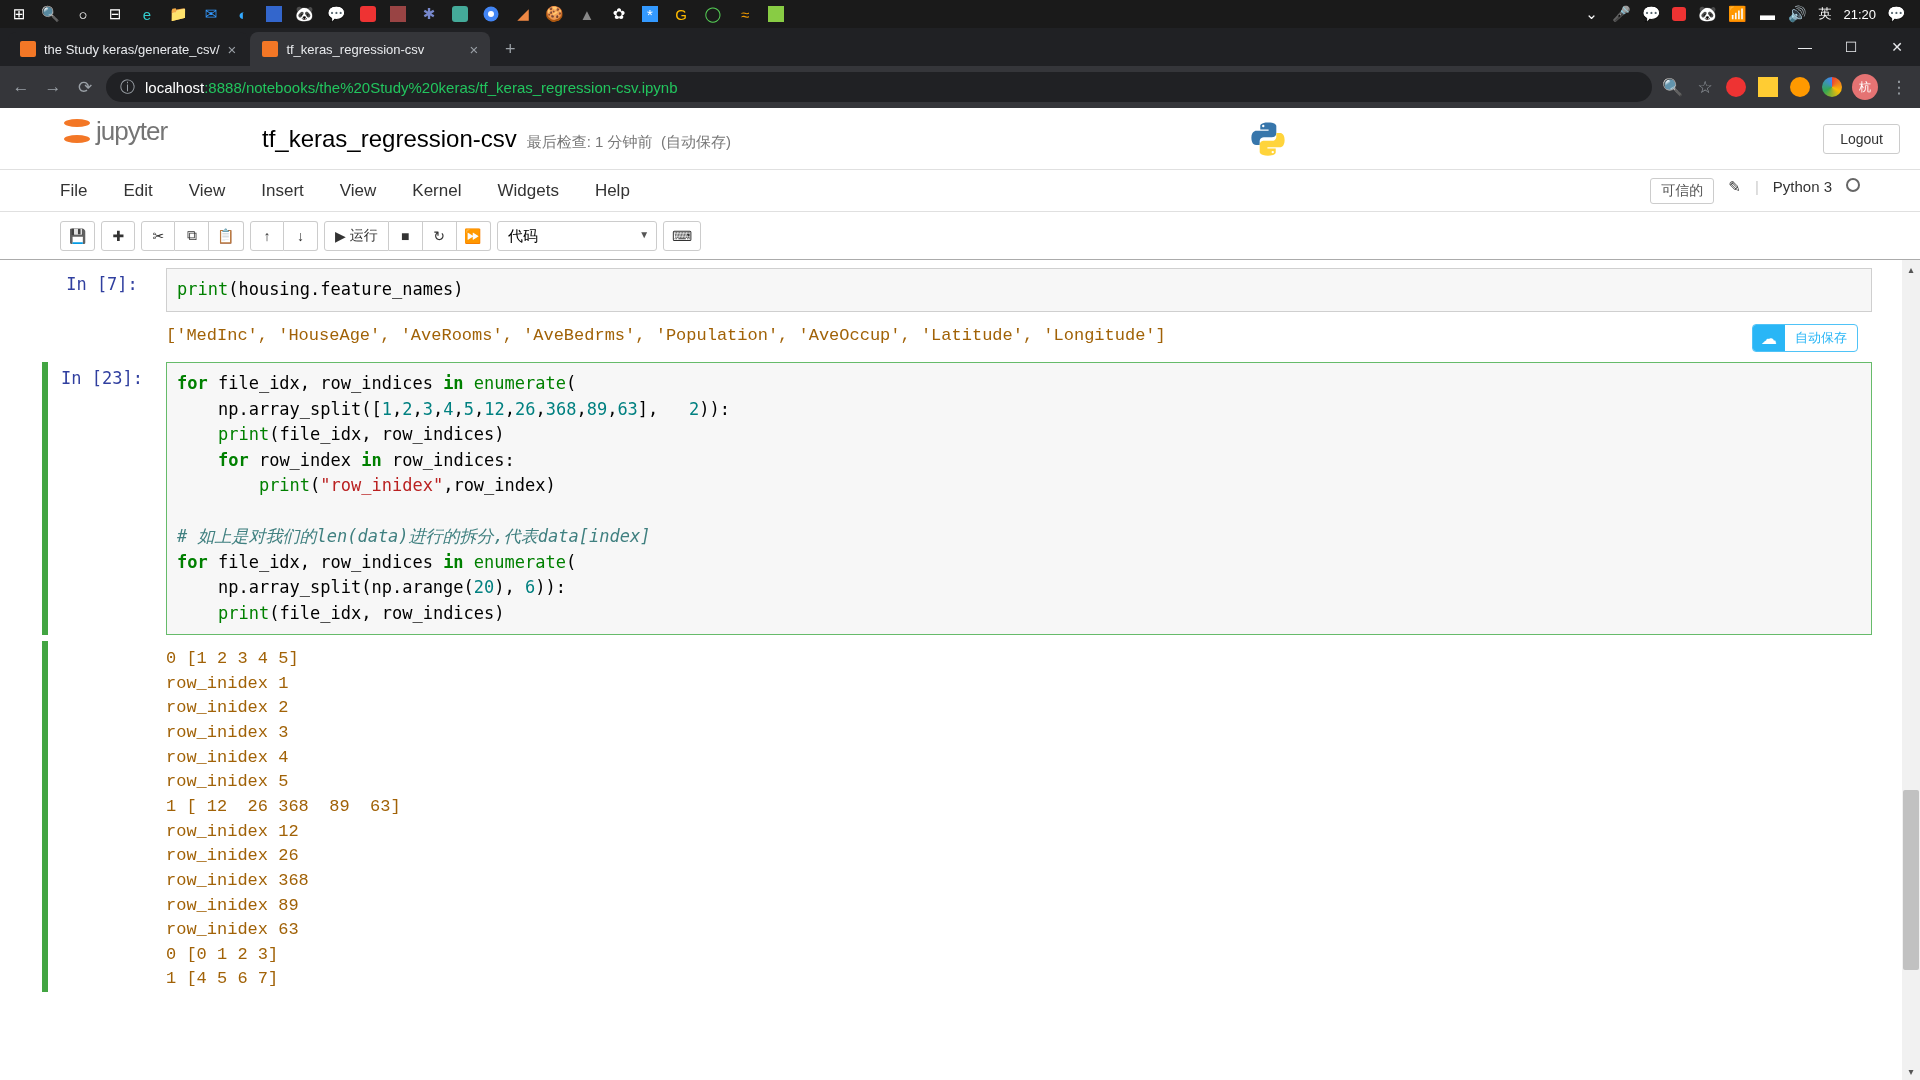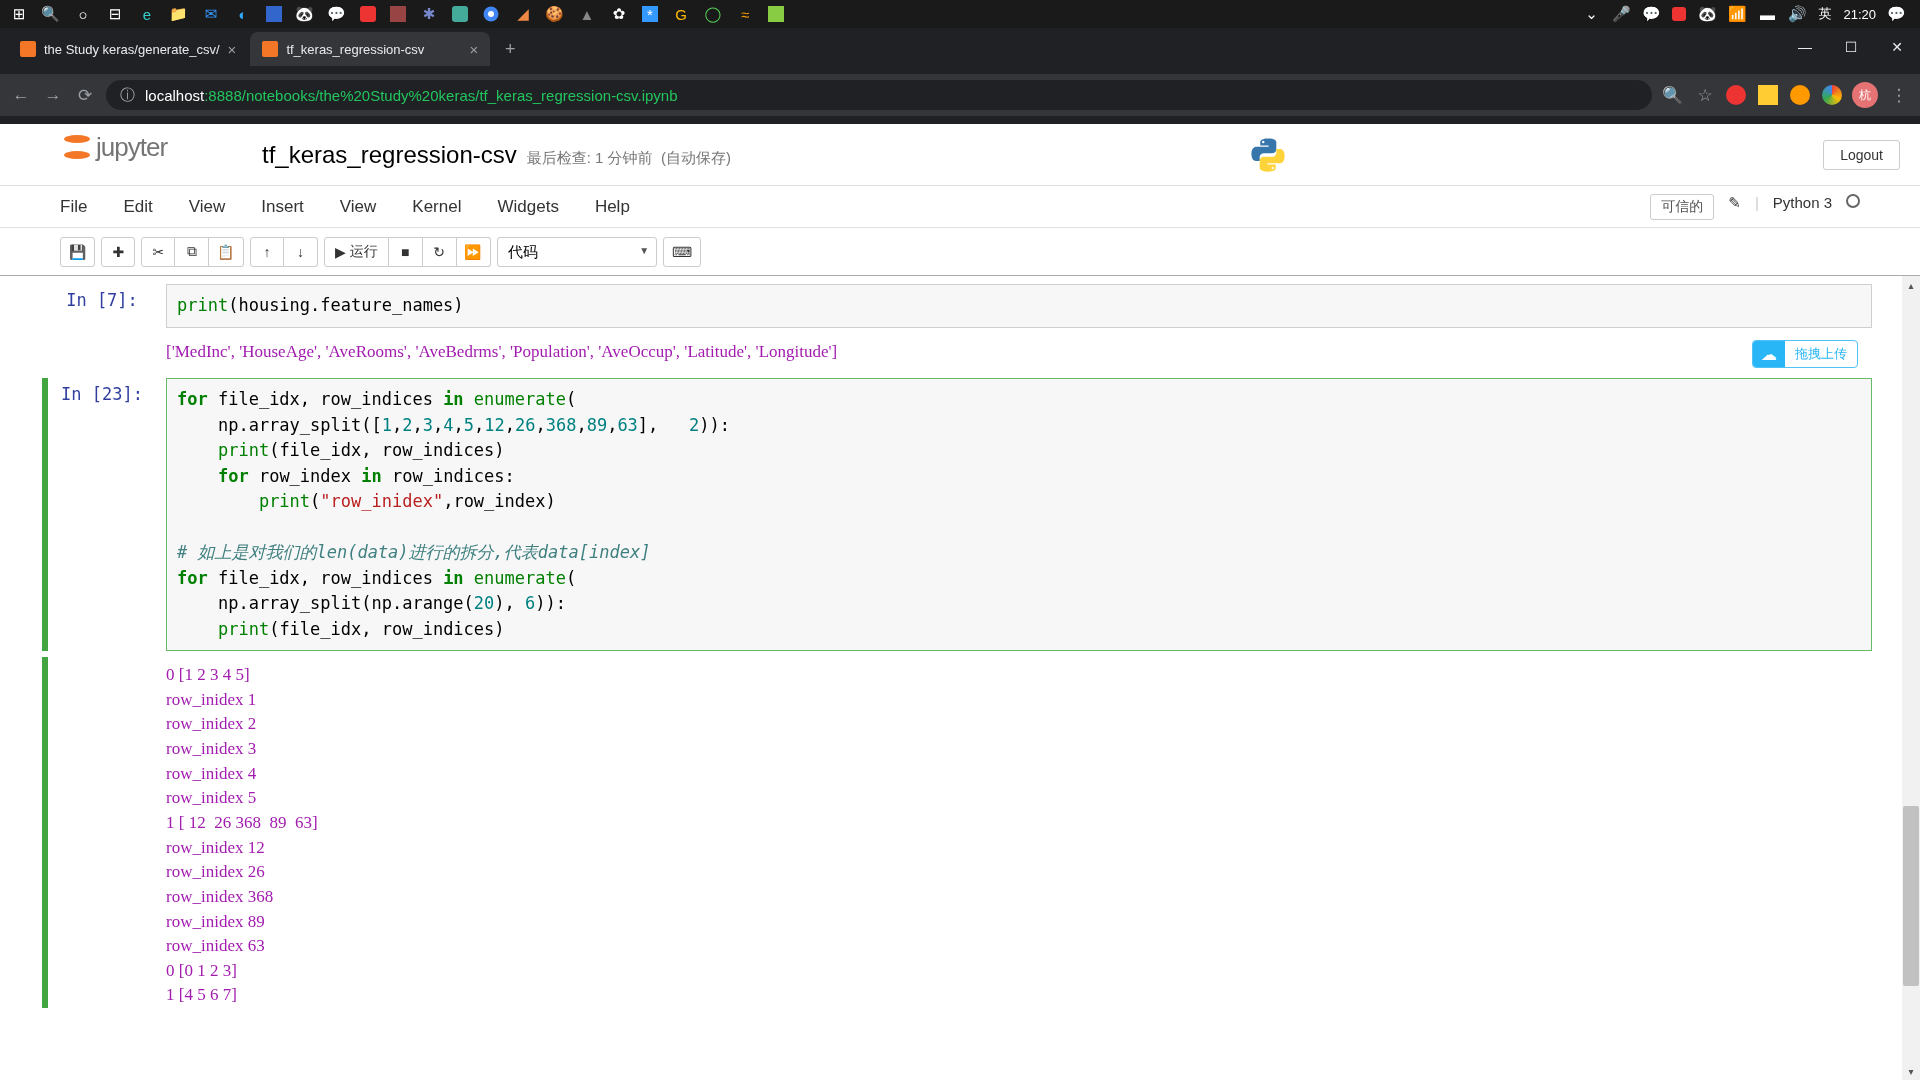--- a/index.html
+++ b/index.html
@@ -5,21 +5,21 @@
 * { margin: 0; padding: 0; box-sizing: border-box; }
 body { font-family: "Segoe UI", Arial, sans-serif; background: #000; width: 1920px; height: 1080px; overflow: hidden; position: relative; }
 
 
 .taskbar { height: 28px; background: #1a1a1a; display: flex; align-items: center; padding: 0 4px; color: #fff; font-size: 13px; }
 .taskbar-left { display: flex; gap: 14px; align-items: center; flex: 1; padding-left: 6px; }
 .taskbar-right { display: flex; gap: 12px; align-items: center; padding-right: 10px; }
 .tb-icon { width: 18px; height: 18px; display: inline-flex; align-items: center; justify-content: center; font-size: 15px; }
 
 
-.chrome { background: #202124; height: calc(100% - 28px); display: flex; flex-direction: column; gap: 8px; }
+.chrome { background: #202124; height: calc(100% - 28px); display: flex; flex-direction: column; }
 .tabstrip { height: 38px; background: #202124; display: flex; align-items: flex-end; padding-left: 8px; }
 .tab { height: 34px; background: #35363a; color: #e8eaed; display: flex; align-items: center; padding: 0 12px; border-radius: 8px 8px 0 0; margin-right: 2px; min-width: 240px; font-size: 13px; gap: 8px; position: relative; }
 .tab.inactive { background: #202124; }
 .tab .favicon { width: 16px; height: 16px; background: #f37726; border-radius: 2px; }
 .tab .close { margin-left: auto; font-size: 15px; color: #9aa0a6; }
 .newtab { width: 28px; height: 28px; color: #9aa0a6; display: flex; align-items: center; justify-content: center; font-size: 18px; margin-left: 4px; margin-bottom: 3px; }
 .winctrl { margin-left: auto; display: flex; color: #e8eaed; }
 .winctrl span { width: 46px; height: 38px; display: flex; align-items: center; justify-content: center; font-size: 14px; }
 
 .addrbar { height: 42px; background: #35363a; display: flex; align-items: center; padding: 0 10px; gap: 10px; }
@@ -64,21 +64,21 @@
 
 
 .notebook { padding: 8px 48px 0 48px; background: #fff; height: calc(100% - 152px); overflow: hidden; position: relative; }
 .cell { display: flex; margin-bottom: 6px; }
 .prompt { width: 118px; text-align: right; padding: 6px 10px 0 0; font-family: "Consolas", monospace; font-size: 17px; color: #303f9f; flex-shrink: 0; }
 .prompt.in { color: #303f9f; text-align: center; }
 .cell-body { flex: 1; }
 .input-area { border: 1px solid #cfcfcf; background: #f7f7f7; padding: 8px 10px; font-family: "Consolas", monospace; font-size: 17px; line-height: 1.5; white-space: pre; color: #000; }
 .cell.selected { border-left: 6px solid #42a542; margin-left: -6px; background: #fff; }
 .cell.selected .input-area { border-color: #66bb6a; }
-.output-area { font-family: Liberation Serif, serif; font-size: 17px; line-height: 1.45; white-space: pre; color: #a21caf; padding: 6px 0 0 0; }
+.output-area { font-family: Liberation Mono, monospace; font-size: 17px; line-height: 1.45; white-space: pre; color: #a16207; padding: 6px 0 0 0; }
 
 
 .kw { color: #008000; font-weight: bold; }
 .bn { color: #008000; }
 .num { color: #008080; }
 .str { color: #ba2121; }
 .com { color: #408080; font-style: italic; }
 
 
 .upload-badge { position: absolute; right: 62px; top: 64px; background: #fff; border: 1px solid #4fc3f7; border-radius: 4px; display: flex; align-items: center; height: 28px; font-size: 13px; color: #29b6f6; overflow: hidden; }
@@ -265,21 +265,21 @@
       </div>
       <div class="cell">
         <div class="prompt"></div>
         <div class="cell-body">
           <div class="output-area">['MedInc', 'HouseAge', 'AveRooms', 'AveBedrms', 'Population', 'AveOccup', 'Latitude', 'Longitude']</div>
         </div>
       </div>
 
       <div class="upload-badge">
         <span class="ub-icon">☁</span>
-        <span class="ub-text">拖拽上传</span>
+        <span class="ub-text">自动保存</span>
       </div>
 
       <div class="cell selected" style="margin-top:14px">
         <div class="prompt in">In [23]:</div>
         <div class="cell-body">
 <div class="input-area"><span class="kw">for</span><span> file_idx, row_indices </span><span class="kw">in</span><span> </span><span class="bn">enumerate</span><span>(</span>
 <span>    np.array_split([</span><span class="num">1</span><span>,</span><span class="num">2</span><span>,</span><span class="num">3</span><span>,</span><span class="num">4</span><span>,</span><span class="num">5</span><span>,</span><span class="num">12</span><span>,</span><span class="num">26</span><span>,</span><span class="num">368</span><span>,</span><span class="num">89</span><span>,</span><span class="num">63</span><span>],   </span><span class="num">2</span><span>)):</span>
 <span>    </span><span class="bn">print</span><span>(file_idx, row_indices)</span>
 <span>    </span><span class="kw">for</span><span> row_index </span><span class="kw">in</span><span> row_indices:</span>
 <span>        </span><span class="bn">print</span><span>(</span><span class="str">"row_inidex"</span><span>,row_index)</span>

